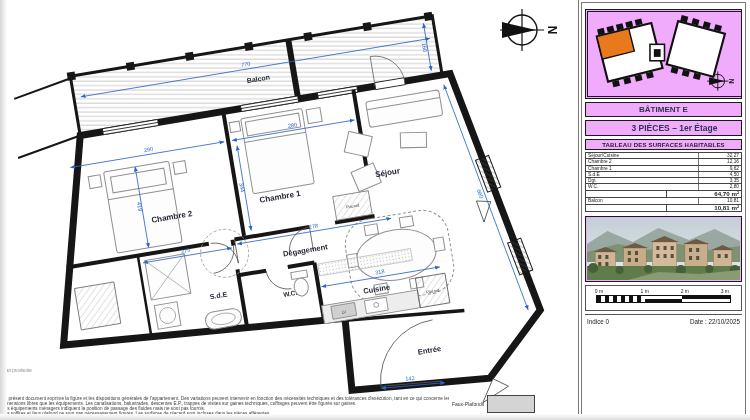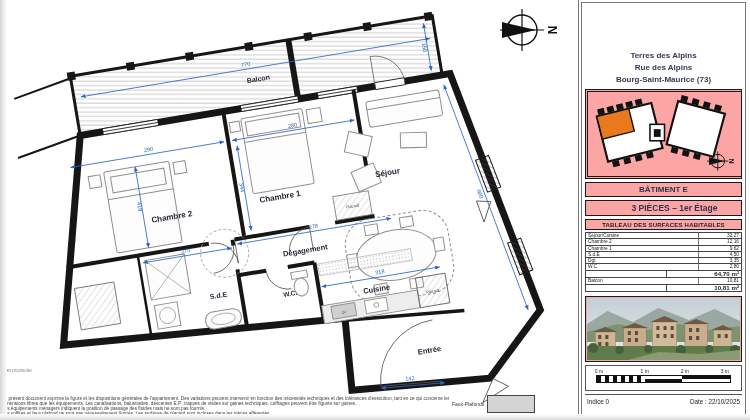--- a/index.html
+++ b/index.html
@@ -7,21 +7,21 @@
   .edge-l{position:absolute;left:0;top:0;width:7px;height:420px;background:linear-gradient(90deg,#d7d7d7,#ffffff);}
   .edge-b{position:absolute;left:0;top:414px;width:750px;height:6px;background:linear-gradient(180deg,#ffffff,#dcdcdc);}
   svg text{font-family:"Liberation Sans",sans-serif;}
   .room-label{fill:#262637;font-weight:bold;}
   .dim{fill:#2a66c8;font-size:5.6px;}
   .dimline{stroke:#2a66c8;stroke-width:0.8;fill:none;}
   
   .tb{position:absolute;left:578px;top:0;width:170px;height:420px;background:#fff;border-left:1px solid #777;padding:2px;box-sizing:border-box;}
   .tb-inner{border:1px solid #777;height:100%;box-sizing:border-box;padding:3px 3px 2px;display:flex;flex-direction:column;}
   .tb-project{margin-top:44px;text-align:center;font-weight:bold;font-size:8px;color:#343a55;line-height:1.5;}
-  .tb-box{border:1.3px solid #1b1b1b;margin-top:3px;background:#fca5a5;}
+  .tb-box{border:1.3px solid #1b1b1b;margin-top:3px;background:#f0abfc;}
   .tb-keyplan{padding:1px;}
   .tb-keyplan svg{display:block;border:1.4px solid #1b1b1b;}
   .tb-line{font-weight:bold;text-align:center;color:#2e3450;padding:2px 0;}
   .fs8{font-size:8px;} .fs9{font-size:8.5px;padding-left:22px;}
   .tb-tabletitle{font-weight:bold;text-align:center;font-size:6px;color:#1d1d28;padding:1.5px 0;letter-spacing:.2px;}
   .tb-table{margin-top:2px;border:0.8px solid #444;border-bottom:none;}
   .s-row{display:flex;border-bottom:0.8px solid #444;font-size:4.8px;color:#222;line-height:1.1;}
   .s-row .lbl{flex:1;padding:0 2px;border-right:0.8px solid #777;}
   .s-row .val{width:38px;text-align:right;padding:0 2px;}
   .s-row.total{font-weight:bold;}
@@ -257,25 +257,20 @@
   <div class="disclaimer">
     <div>Le présent document exprime la figure et les dispositions générales de l'appartement. Des variations peuvent intervenir en fonction des nécessités techniques et des tolérances d'exécution, tant en ce qui concerne les</div>
     <div>dimensions libres que les équipements. Les canalisations, balustrades, descentes E.P., trappes de visites sur gaines techniques, coffrages peuvent être figurés sur gaines.</div>
     <div>Les équipements ménagers indiquent la position de passage des fluides mais ne sont pas fournis.</div>
     <div>Les soffites et faux plafond ne sont pas nécessairement figurés. Les surfaces de placard sont incluses dans les pièces afférentes.</div>
   </div>
 
   
   <div class="tb">
     <div class="tb-inner">
-      <div class="tb-project">
-        <div>Terres des Alpins</div>
-        <div>Rue des Alpins</div>
-        <div>Bourg-Saint-Maurice (73)</div>
-      </div>
 
       <div class="tb-box tb-keyplan">
         <svg width="100%" height="84" viewBox="0 0 158 84">
           <g transform="translate(44,40) rotate(-14)">
             <rect x="-30" y="-24" width="58" height="48" fill="#fff" stroke="#111" stroke-width="2.2"></rect>
             <rect x="-30" y="-24" width="34" height="24" fill="#e8791d" stroke="#111" stroke-width="1.4"></rect>
             <g fill="#111">
               <rect x="-28" y="-31" width="7" height="6"></rect>
                 <rect x="-18" y="-31" width="7" height="6"></rect>
               <rect x="-8" y="-31" width="7" height="6"></rect>

